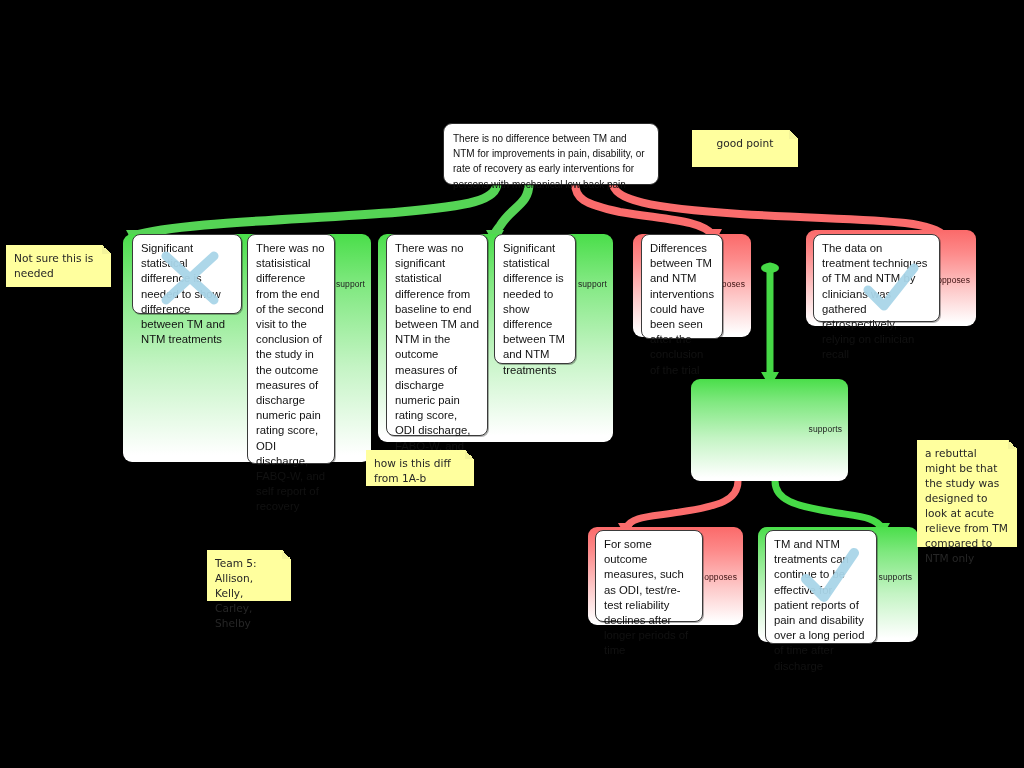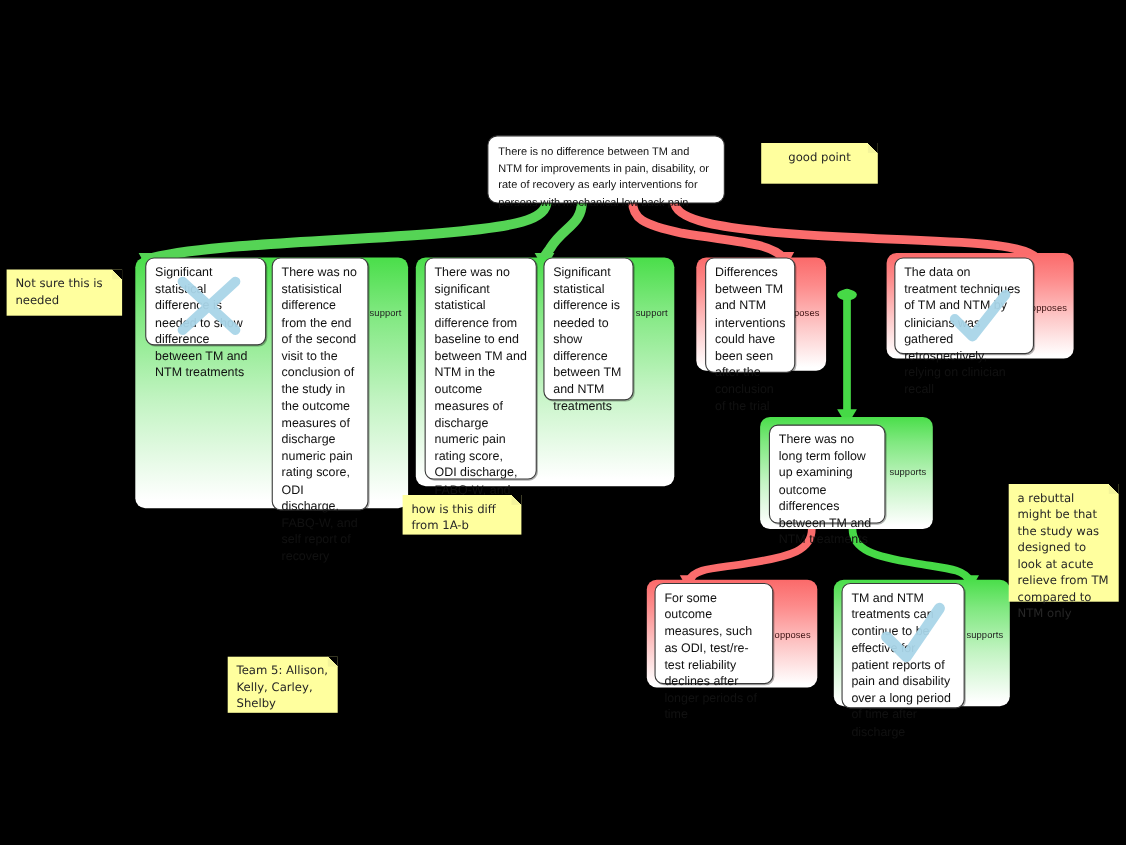--- a/index.html
+++ b/index.html
@@ -117,23 +117,20 @@
   </div>
   <div class="mark" style="left:862px;top:262px;">
     <svg width="58" height="52" viewBox="0 0 58 52">
       <polyline points="6,28 22,44 52,6" fill="none" stroke="#a9d5e8" stroke-width="9" stroke-linecap="round" stroke-linejoin="round" opacity="0.95"></polyline>
     </svg>
   </div>
 
   <div class="group support" style="left:691px;top:379px;width:157px;height:102px;">
     <span class="glabel">supports</span>
   </div>
-  <div class="card" style="left:699px;top:386px;width:104px;height:88px;">
-    <div class="txt">There was no long term follow up examining outcome differences between TM and NTM treatments</div>
-  </div>
 
   <div class="group oppose" style="left:588px;top:527px;width:155px;height:98px;">
     <span class="glabel">opposes</span>
   </div>
   <div class="card" style="left:595px;top:530px;width:106px;height:90px;">
     <div class="txt">For some outcome measures, such as ODI, test/re-test reliability declines after longer periods of time</div>
   </div>
 
   <div class="group support" style="left:758px;top:527px;width:160px;height:115px;">
     <span class="glabel">supports</span>
@@ -155,21 +152,21 @@
   <div class="note" style="left:692px;top:130px;width:106px;height:37px;">
     <span class="fold"></span>
     <div class="txt" style="text-align:center;">good point</div>
   </div>
 
   <div class="note" style="left:366px;top:450px;width:108px;height:36px;">
     <span class="fold"></span>
     <div class="txt">how is this diff from 1A-b</div>
   </div>
 
-  <div class="note" style="left:207px;top:550px;width:100px;height:51px;margin-top:47px;">
+  <div class="note" style="left:207px;top:550px;width:84px;height:51px;">
     <span class="fold"></span>
     <div class="txt">Team 5: Allison, Kelly, Carley, Shelby</div>
   </div>
 
   <div class="note" style="left:917px;top:440px;width:100px;height:107px;">
     <span class="fold"></span>
     <div class="txt">a rebuttal might be that the study was designed to look at acute relieve from TM compared to NTM only</div>
   </div>
 
 </div>

